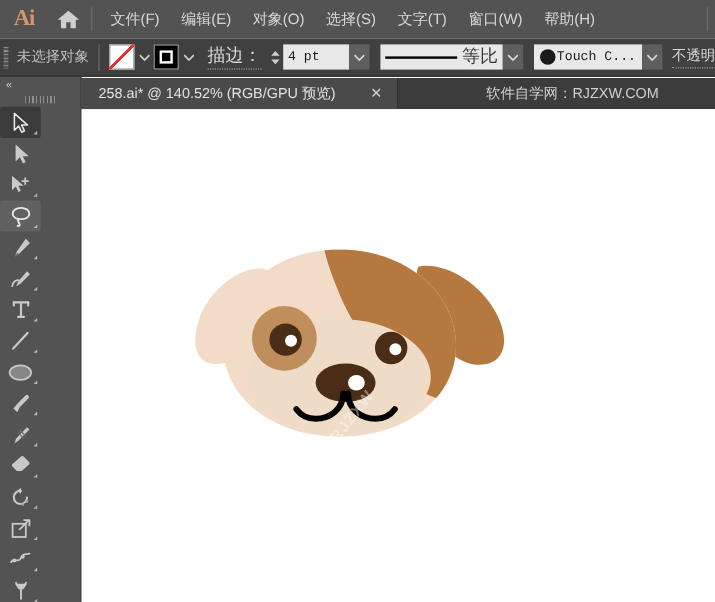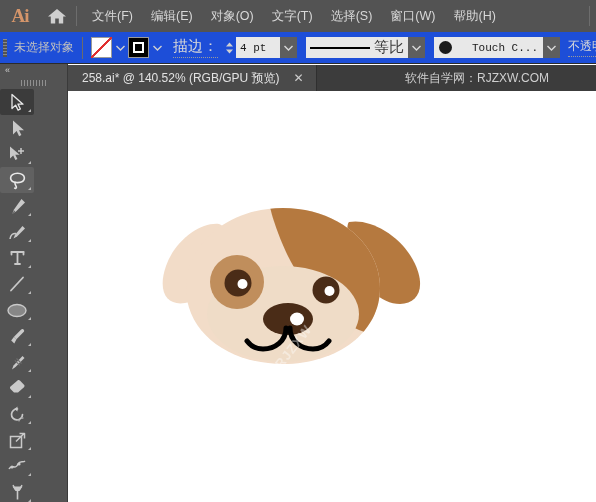--- a/index.html
+++ b/index.html
@@ -29,21 +29,21 @@
   .menu-items{display:flex;align-items:center;height:32px;}
   .menu-item{
     color:#d8d8d8;font-size:12.5px;padding:0 9px;height:32px;line-height:32px;
     white-space:nowrap;cursor:default;
   }
   .menubar-right-sep{position:absolute;right:6px;top:6px;width:1px;height:20px;background:#6d6d6d;}
 
   
   .ctrlbar{
     position:absolute;left:0;top:32px;width:596px;height:32px;
-    background:#1d4ed8;display:flex;align-items:center;box-sizing:border-box;
+    background:#404040;display:flex;align-items:center;box-sizing:border-box;
     border-bottom:1px solid #2b2b2b;
   }
   .grip{
     width:10px;height:32px;display:flex;align-items:center;justify-content:center;
     flex:0 0 auto;
   }
   .grip i{
     display:block;width:4px;height:18px;
     background:repeating-linear-gradient(to bottom,#8a8a8a 0 1px,#535353 1px 3px);
   }
@@ -76,55 +76,55 @@
   .field-label{
     color:#d8d8d8;font-size:15px;white-space:nowrap;flex:0 0 auto;
     border-bottom:1px dotted #9a9a9a;padding-bottom:1px;
   }
   .stepper{
     width:13px;height:21px;display:flex;flex-direction:column;align-items:center;
     justify-content:center;gap:2px;flex:0 0 auto;margin-left:5px;
   }
   .stepper svg{display:block;}
   .num-input{
-    width:44px;height:21px;background:#e8e8e8;color:#1a1a1a;font-size:11px;
+    width:55px;height:21px;background:#e8e8e8;color:#1a1a1a;font-size:11px;
     font-family:"Liberation Mono","DejaVu Sans Mono",monospace;
     display:flex;align-items:center;padding-left:4px;box-sizing:border-box;flex:0 0 auto;
   }
   .combo{
     height:21px;background:#e8e8e8;display:flex;align-items:center;box-sizing:border-box;
     flex:0 0 auto;padding:0 4px;color:#1a1a1a;font-size:11px;gap:4px;
   }
   .combo .stroke-preview{width:60px;height:2px;background:#000;display:block;}
   .combo .zh{font-size:15px;color:#3a3a3a;font-family:"Liberation Sans",sans-serif;}
   .caret-dark{
     width:17px;height:21px;background:#5e5e5e;display:flex;align-items:center;
     justify-content:center;flex:0 0 auto;
   }
   .brush-combo{
-    height:21px;background:#e8e8e8;display:flex;align-items:center;gap:20px;
+    height:21px;background:#e8e8e8;display:flex;align-items:center;gap:1px;
     padding:0 5px;box-sizing:border-box;flex:0 0 auto;
   }
   .brush-dot{width:13px;height:13px;border-radius:50%;background:#1a1a1a;display:block;flex:0 0 auto;}
   .brush-name{
     font-size:11px;color:#1a1a1a;white-space:nowrap;
     font-family:"Liberation Mono","DejaVu Sans Mono",monospace;
   }
   .opacity-label{
     color:#d8d8d8;font-size:12px;white-space:nowrap;flex:0 0 auto;margin-left:8px;
     border-bottom:1px dotted #9a9a9a;padding-bottom:1px;overflow:hidden;
   }
 
   
   .tabbar{
     position:absolute;left:68px;top:65px;width:528px;height:26px;
     background:#3c3c3c;box-sizing:border-box;display:flex;align-items:stretch;
   }
   .doc-tab{
-    background:#4a4a4a;display:flex;align-items:center;gap:12px;
+    background:#4a4a4a;display:flex;align-items:center;gap:27px;
     padding:0 10px 0 14px;border-right:1px solid #2f2f2f;box-sizing:border-box;
   }
   .doc-tab-title{color:#e2e2e2;font-size:12px;white-space:nowrap;}
   .tab-close{color:#cfcfcf;font-size:12px;line-height:1;padding:2px 2px 3px;}
   .watermark-txt{
     margin-left:auto;color:#cfcfcf;font-size:12px;white-space:nowrap;
     padding-right:47px;display:flex;align-items:center;
   }
 
   
@@ -179,22 +179,22 @@
     <div class="home-btn">
       <svg width="20" height="18" viewBox="0 0 20 18">
         <path d="M10 2 L19 9.5 L16.2 9.5 L16.2 16.5 L11.8 16.5 L11.8 11.5 L8.2 11.5 L8.2 16.5 L3.8 16.5 L3.8 9.5 L1 9.5 Z" fill="#cfcfcf"></path>
       </svg>
     </div>
     <div class="menu-sep"></div>
     <div class="menu-items">
       <div class="menu-item">文件(F)</div>
       <div class="menu-item">编辑(E)</div>
       <div class="menu-item">对象(O)</div>
+      <div class="menu-item">选择(S)</div>
       <div class="menu-item">文字(T)</div>
-      <div class="menu-item">选择(S)</div>
       <div class="menu-item">窗口(W)</div>
       <div class="menu-item">帮助(H)</div>
     </div>
     <div class="menubar-right-sep"></div>
   </div>
 
   <div class="ctrlbar">
     <div class="grip">
         <i></i>
       </div>

